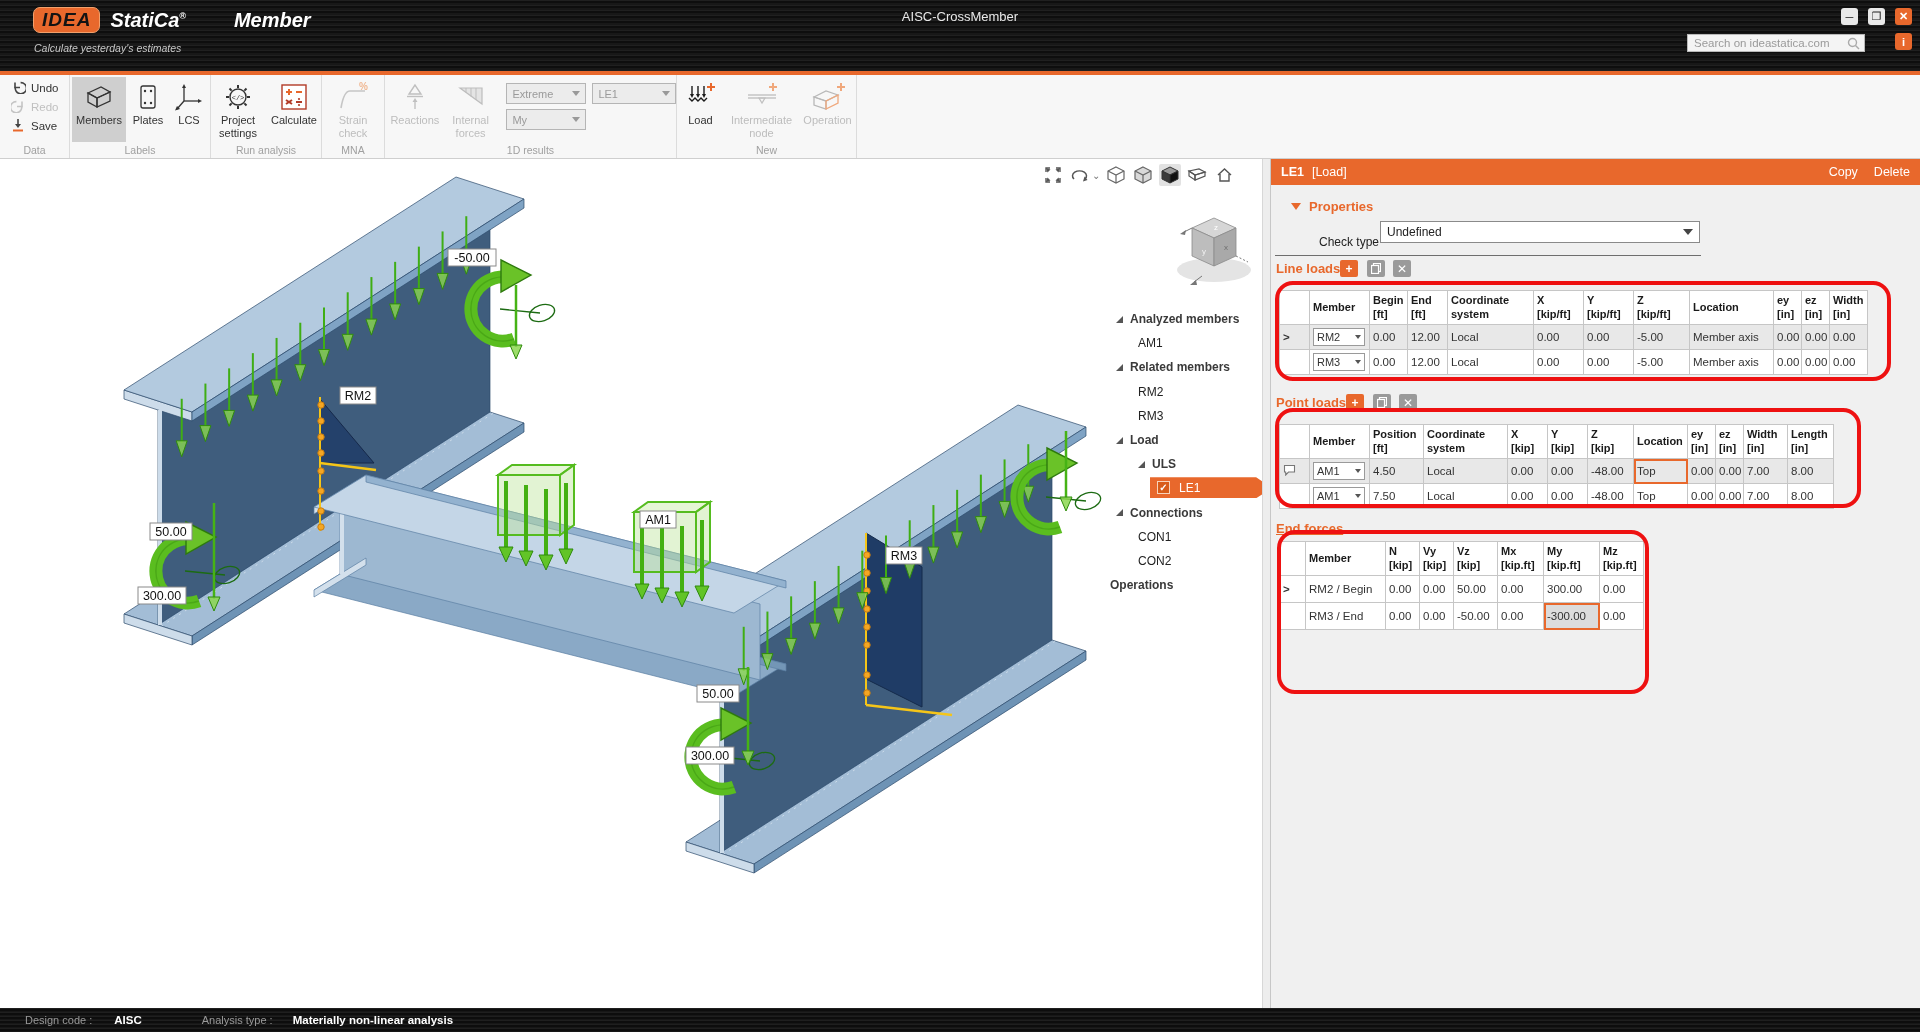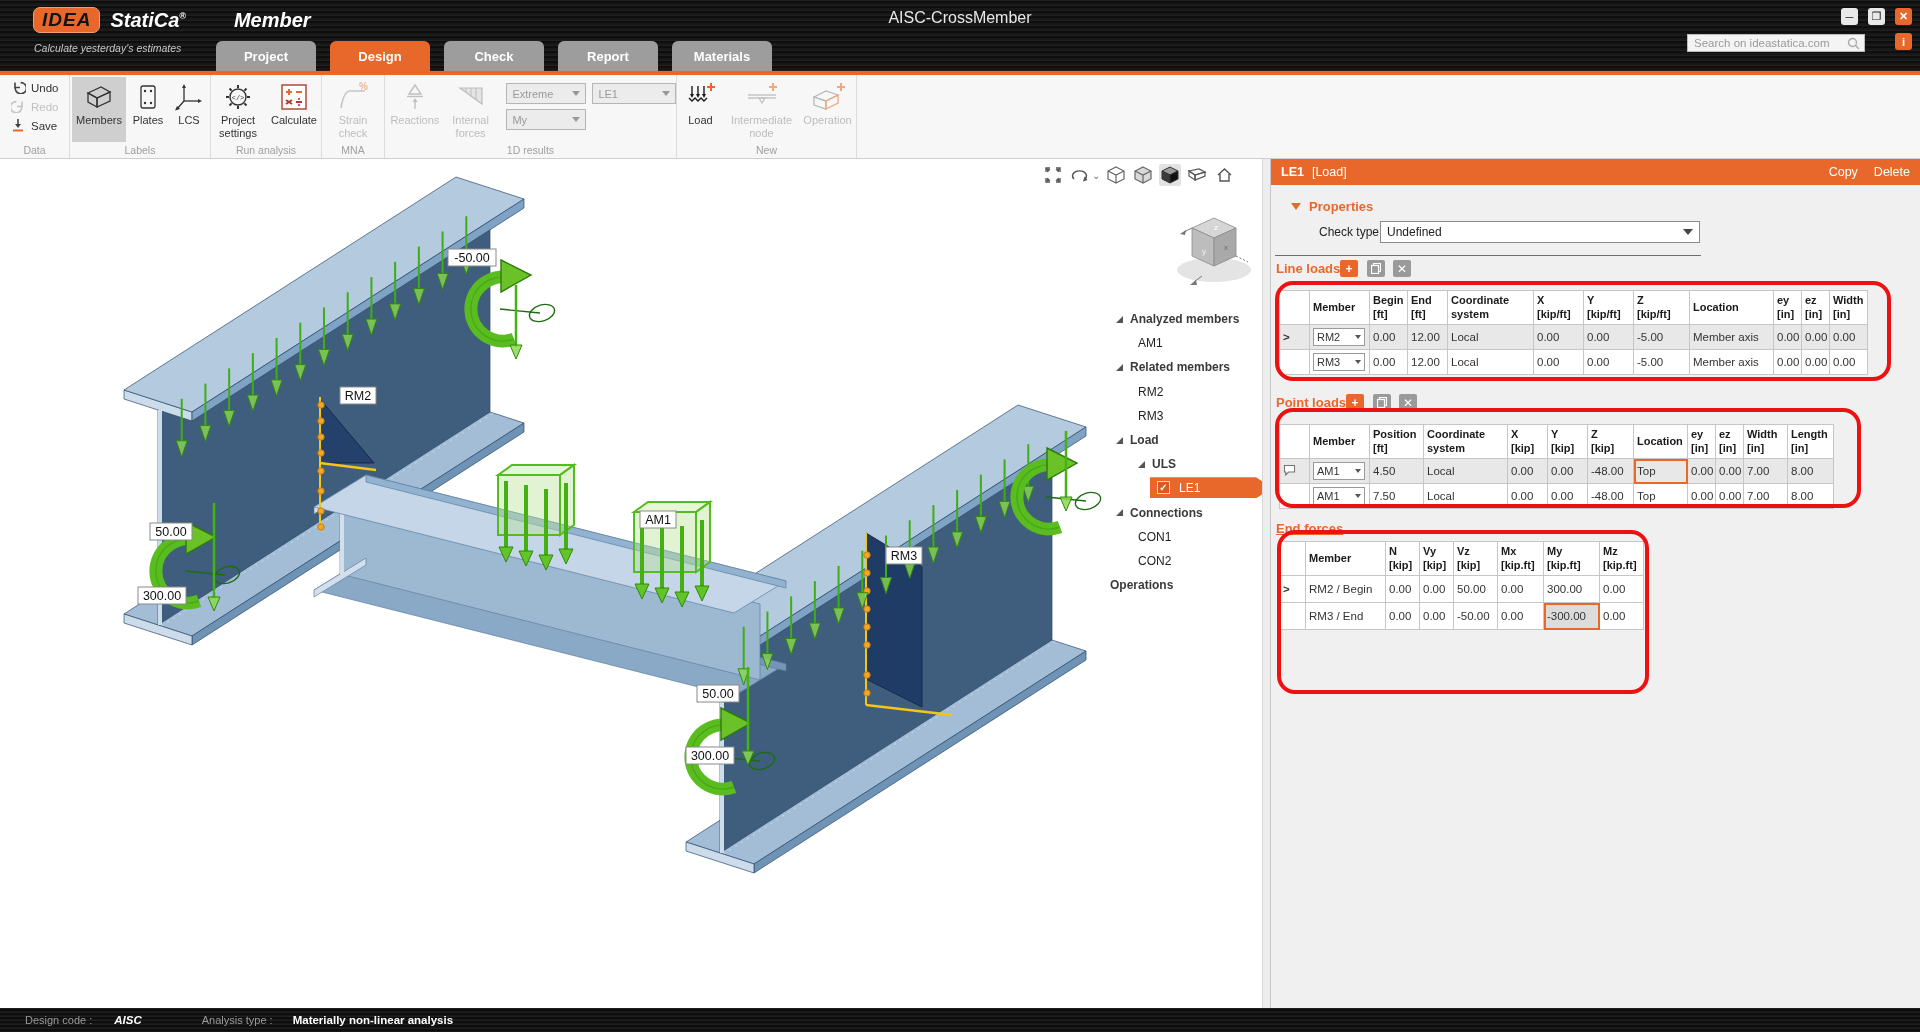--- a/index.html
+++ b/index.html
@@ -11,21 +11,21 @@
     background-color:#141414;
     background-image:repeating-linear-gradient(180deg,#202020 0 1px,#0e0e0e 1px 3px,#181818 3px 5px);
     color:#fff; z-index:5; }
   .logo-row { position:absolute; left:33px; top:7px; display:flex; align-items:center; gap:10px; }
   .logo-idea { background:#e8682c; color:#131313; font-weight:bold; font-style:italic; font-size:19px;
     padding:1px 8px; border-radius:7px; letter-spacing:1px; border:1px solid #f2a06b; }
   .logo-statica { font-size:20px; font-weight:bold; font-style:italic; color:#fff; }
   .logo-reg { font-size:9px; vertical-align:super; }
   .app-name { margin-left:38px; font-size:20px; font-weight:bold; font-style:italic; color:#fff; }
   .tagline { position:absolute; left:34px; top:42px; font-size:10.5px; font-style:italic; color:#c9c9c9; }
-  .doc-title { position:absolute; left:0; right:0; top:9px; text-align:center; font-size:16px; color:#e8e8e8; }
+  .doc-title { position:absolute; left:0; right:0; top:9px; text-align:center; font-size:13px; color:#e8e8e8; }
   .winbtns { position:absolute; right:8px; top:8px; display:flex; gap:10px; }
   .winbtn { width:17px; height:17px; border-radius:3px; background:#e9e9e9; color:#222; font-size:11px;
     display:flex; align-items:center; justify-content:center; cursor:default; }
   .winbtn.close { background:#e8682c; color:#fff; font-weight:bold; }
   .tabs { position:absolute; left:216px; top:41px; display:flex; gap:14px; }
   .tab { width:100px; height:30px; background:#9d9d9d; color:#fff; font-weight:bold; font-size:13px;
     display:flex; align-items:center; justify-content:center; border-radius:6px 6px 0 0; }
   .tab.active { background:#e8682c; }
   .searchwrap { position:absolute; right:60px; top:34px; display:flex; align-items:center; }
   .search { width:178px; height:18px; background:#f4f4f4; border:1px solid #b9b9b9; font-size:11.5px;
@@ -123,44 +123,37 @@
   td.cell-hl { outline:2px solid #e8682c; outline-offset:-2px; }
   td.cell-fill { background:#dcdcdc; }
   .redrect { position:absolute; border:4px solid #ee1111; border-radius:18px; pointer-events:none; z-index:9; }
 
   
   .status { position:absolute; left:0; top:1008px; width:1920px; height:24px;
     background-color:#141414;
     background-image:repeating-linear-gradient(180deg,#1f1f1f 0 1px,#0d0d0d 1px 3px,#171717 3px 4px);
     color:#9a9a9a; font-size:11px; display:flex; align-items:center; }
   .status .sval { color:#fff; font-weight:bold; font-size:11.5px; }
-  .s1 { margin-left:25px; } .s2 { margin-left:22px;font-style:italic; } .s3 { margin-left:60px; } .s4 { margin-left:20px; }
+  .s1 { margin-left:25px; } .s2 { margin-left:22px; } .s3 { margin-left:60px; } .s4 { margin-left:20px; }
 </style>
 </head>
 <body>
 
 <div class="header">
   <div class="logo-row">
     <span class="logo-idea">IDEA</span>
     <span class="logo-statica"><span>StatiCa</span><span class="logo-reg">®</span></span>
     <span class="app-name">Member</span>
   </div>
   <div class="tagline">Calculate yesterday's estimates</div>
   <div class="doc-title">AISC-CrossMember</div>
   <div class="winbtns">
     <div class="winbtn">─</div>
     <div class="winbtn">❐</div>
     <div class="winbtn close">✕</div>
-  </div>
-  <div class="tabs">
-    <div class="tab">Project</div>
-    <div class="tab active">Design</div>
-    <div class="tab">Check</div>
-    <div class="tab">Report</div>
-    <div class="tab">Materials</div>
   </div>
   <div class="searchwrap">
     <input class="search" placeholder="Search on ideastatica.com" style="">
     <span class="search-ic">
       <svg width="13" height="13">
           <circle cx="5.5" cy="5.5" r="4" fill="none" stroke="#aaa" stroke-width="1.4"></circle>
           <line x1="8.5" y1="8.5" x2="12" y2="12" stroke="#aaa" stroke-width="1.4"></line>
         </svg>
     </span>
   </div>
@@ -703,21 +696,21 @@
     <span class="pright">
       <span>Copy</span>
       <span>Delete</span>
     </span>
   </div>
 
   <div class="ptitle" style="left:20px;top:40px;">
     <span class="ptri"></span>
     <span class="ptext">Properties</span>
   </div>
-  <div class="plabel abs" style="left:48px;top:66px;">Check type</div>
+  <div class="plabel abs" style="left:48px;top:76px;">Check type</div>
   <div class="pselect" style="left:109px;top:62px;">
     <span>Undefined</span>
     <span class="arr"></span>
   </div>
   <div class="psep" style="left:4px;top:96px;width:426px;"></div>
 
   <div class="sect-title" style="left:5px;top:102px;">Line loads</div>
   <div class="tbtn plus" style="left:69px;top:101px;">+</div>
   <div class="tbtn gray" style="left:96px;top:101px;">
       <svg width="10" height="11">

